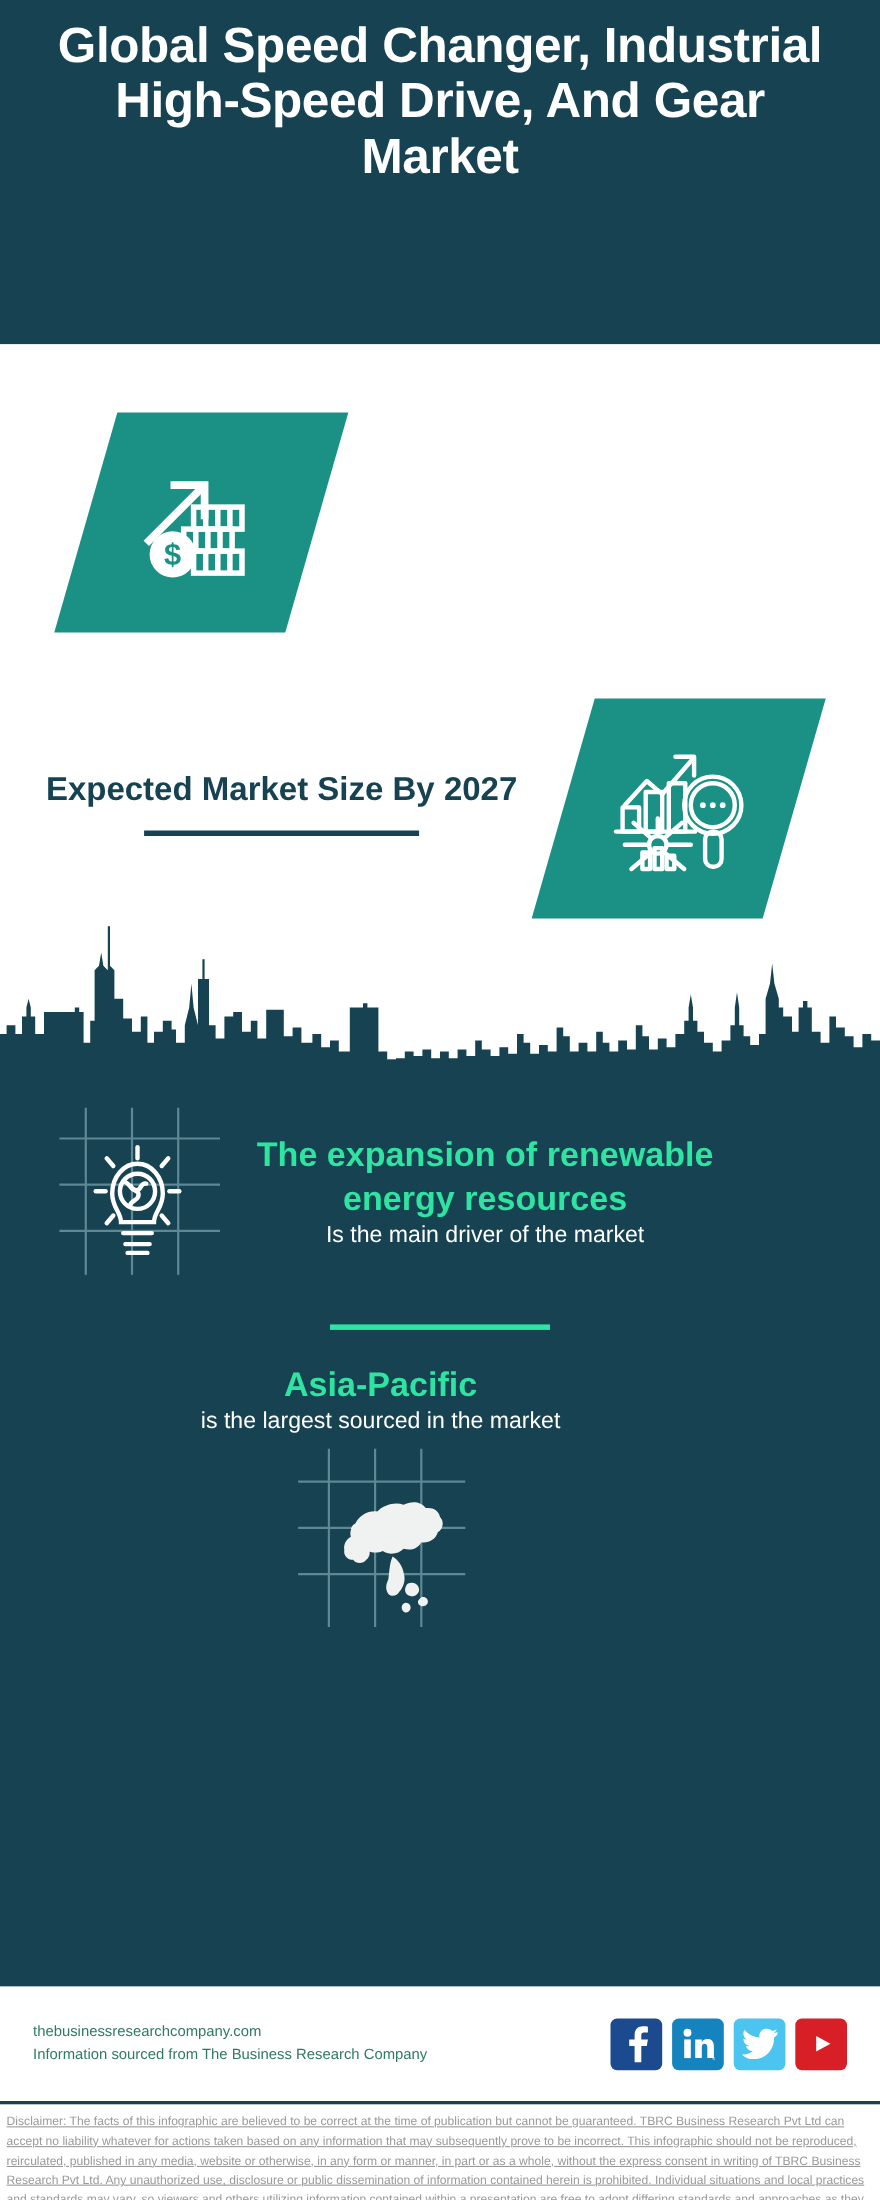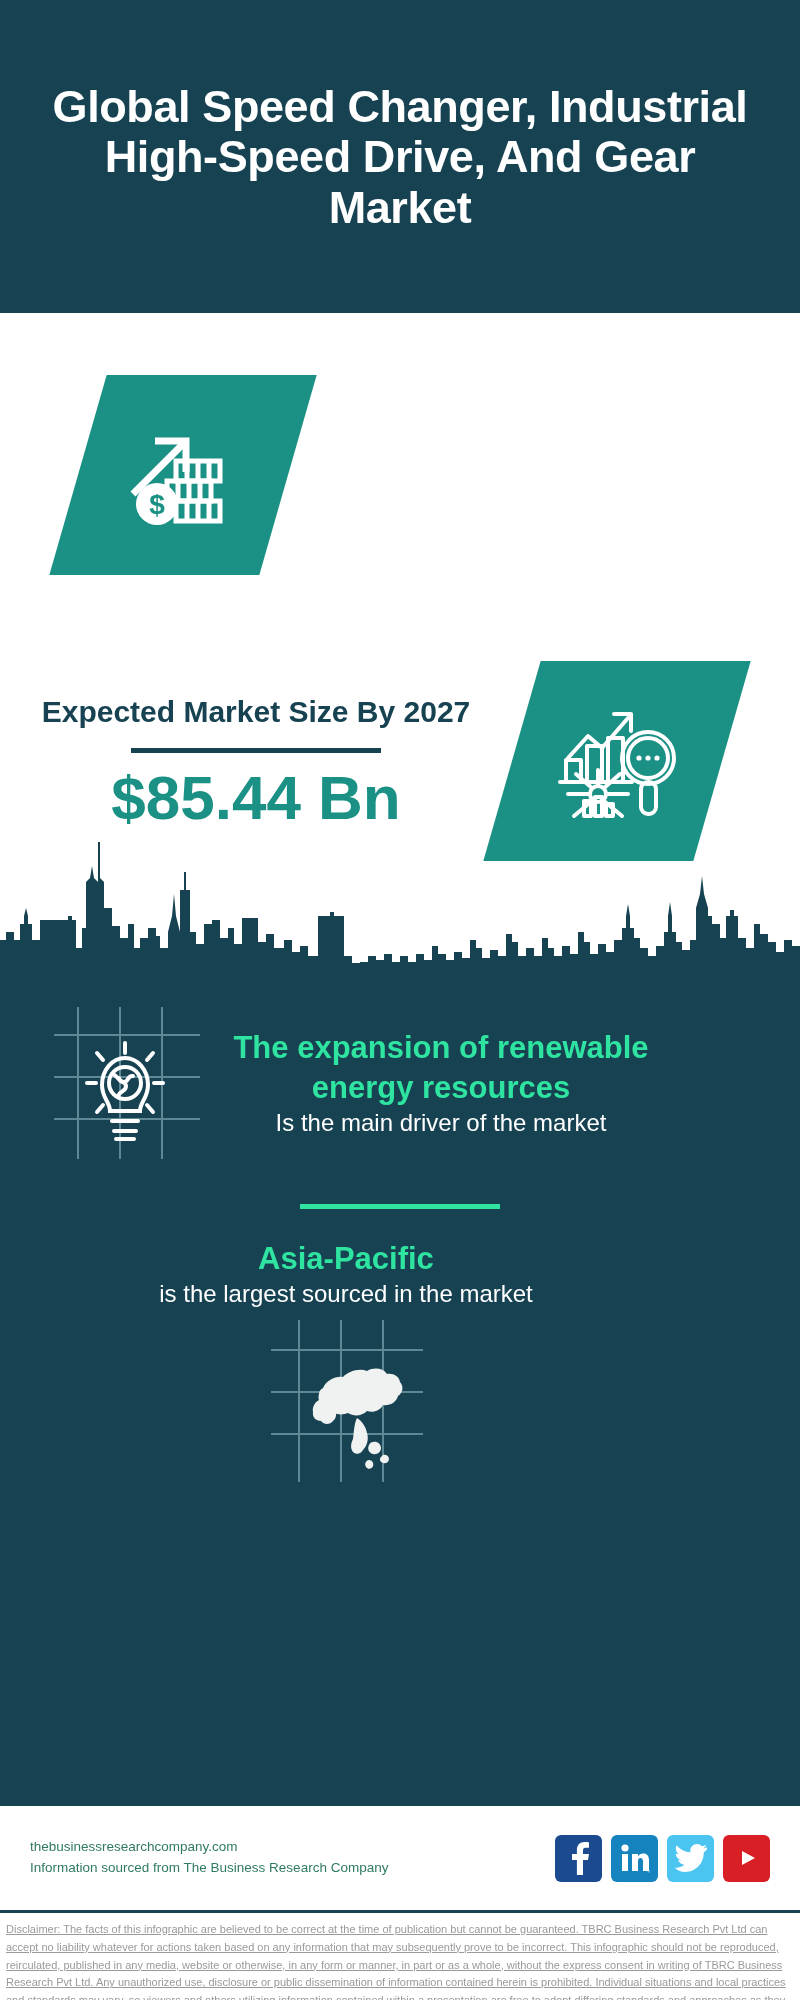--- a/index.html
+++ b/index.html
@@ -16,21 +16,20 @@
     overflow: hidden;
     background: #ffffff;
   }
 
   
   .header {
     width: 800px;
     height: 313px;
     background: #164252;
     display: flex;
-    align-items: center;
     justify-content: center;
     padding: 16px 28px 14px;
   }
   .header-title {
     color: #ffffff;
     font-size: 45px;
     line-height: 1.12;
     font-weight: bold;
     text-align: center;
     letter-spacing: -0.4px;
@@ -45,21 +44,21 @@
   }
 
   
   .stat-row {
     position: absolute;
     display: flex;
     align-items: center;
     width: 800px;
   }
   .stat-row-1 { top: 62px; left: 0; }
-  .stat-row-2 { top: 348px; left: 0; }
+  .stat-row-2 { top: 322px; left: 0; }
 
   .para-tile {
     width: 210px;
     height: 200px;
     background: #1a9184;
     transform: skewX(-16deg);
     display: flex;
     align-items: center;
     justify-content: center;
     flex: 0 0 auto;
@@ -133,21 +132,21 @@
     padding: 0 10px;
   }
   .insight-head {
     color: #2fe3a0;
     font-size: 31px;
     font-weight: bold;
     line-height: 1.28;
   }
   .insight-sub {
     color: #ffffff;
-    font-size: 24px;
+    font-size: 21px;
     line-height: 1.28;
   }
   .green-divider {
     width: 200px;
     height: 5px;
     background: #2fe3a0;
     margin: 28px auto 6px;
   }
 
   
@@ -237,21 +236,20 @@
             <text x="34" y="94" font-size="28" font-weight="bold" text-anchor="middle" fill="#1a9184" font-family="Liberation Sans, sans-serif">$</text>
           </svg>
         </div>
       </div>
     </div>
 
     <div class="stat-row stat-row-2">
       <div class="stat-text">
         <div class="stat-label">Expected Market Size By 2027</div>
         <div class="stat-divider"></div>
-        <div class="stat-value">$85.44 Bn</div>
       </div>
       <div class="para-tile tile-right">
         <div class="para-inner">
           <svg width="126" height="118" viewBox="0 0 126 118" aria-hidden="true">
             <g fill="none" stroke="#ffffff" stroke-width="4" stroke-linejoin="round" stroke-linecap="round">
               <polyline points="14,56 34,34 48,46 74,16"></polyline>
               <polyline points="60,12 77,12 77,29"></polyline>
               <rect x="12" y="58" width="15" height="22"></rect>
               <rect x="33" y="44" width="15" height="36"></rect>
               <rect x="54" y="36" width="15" height="44"></rect>

